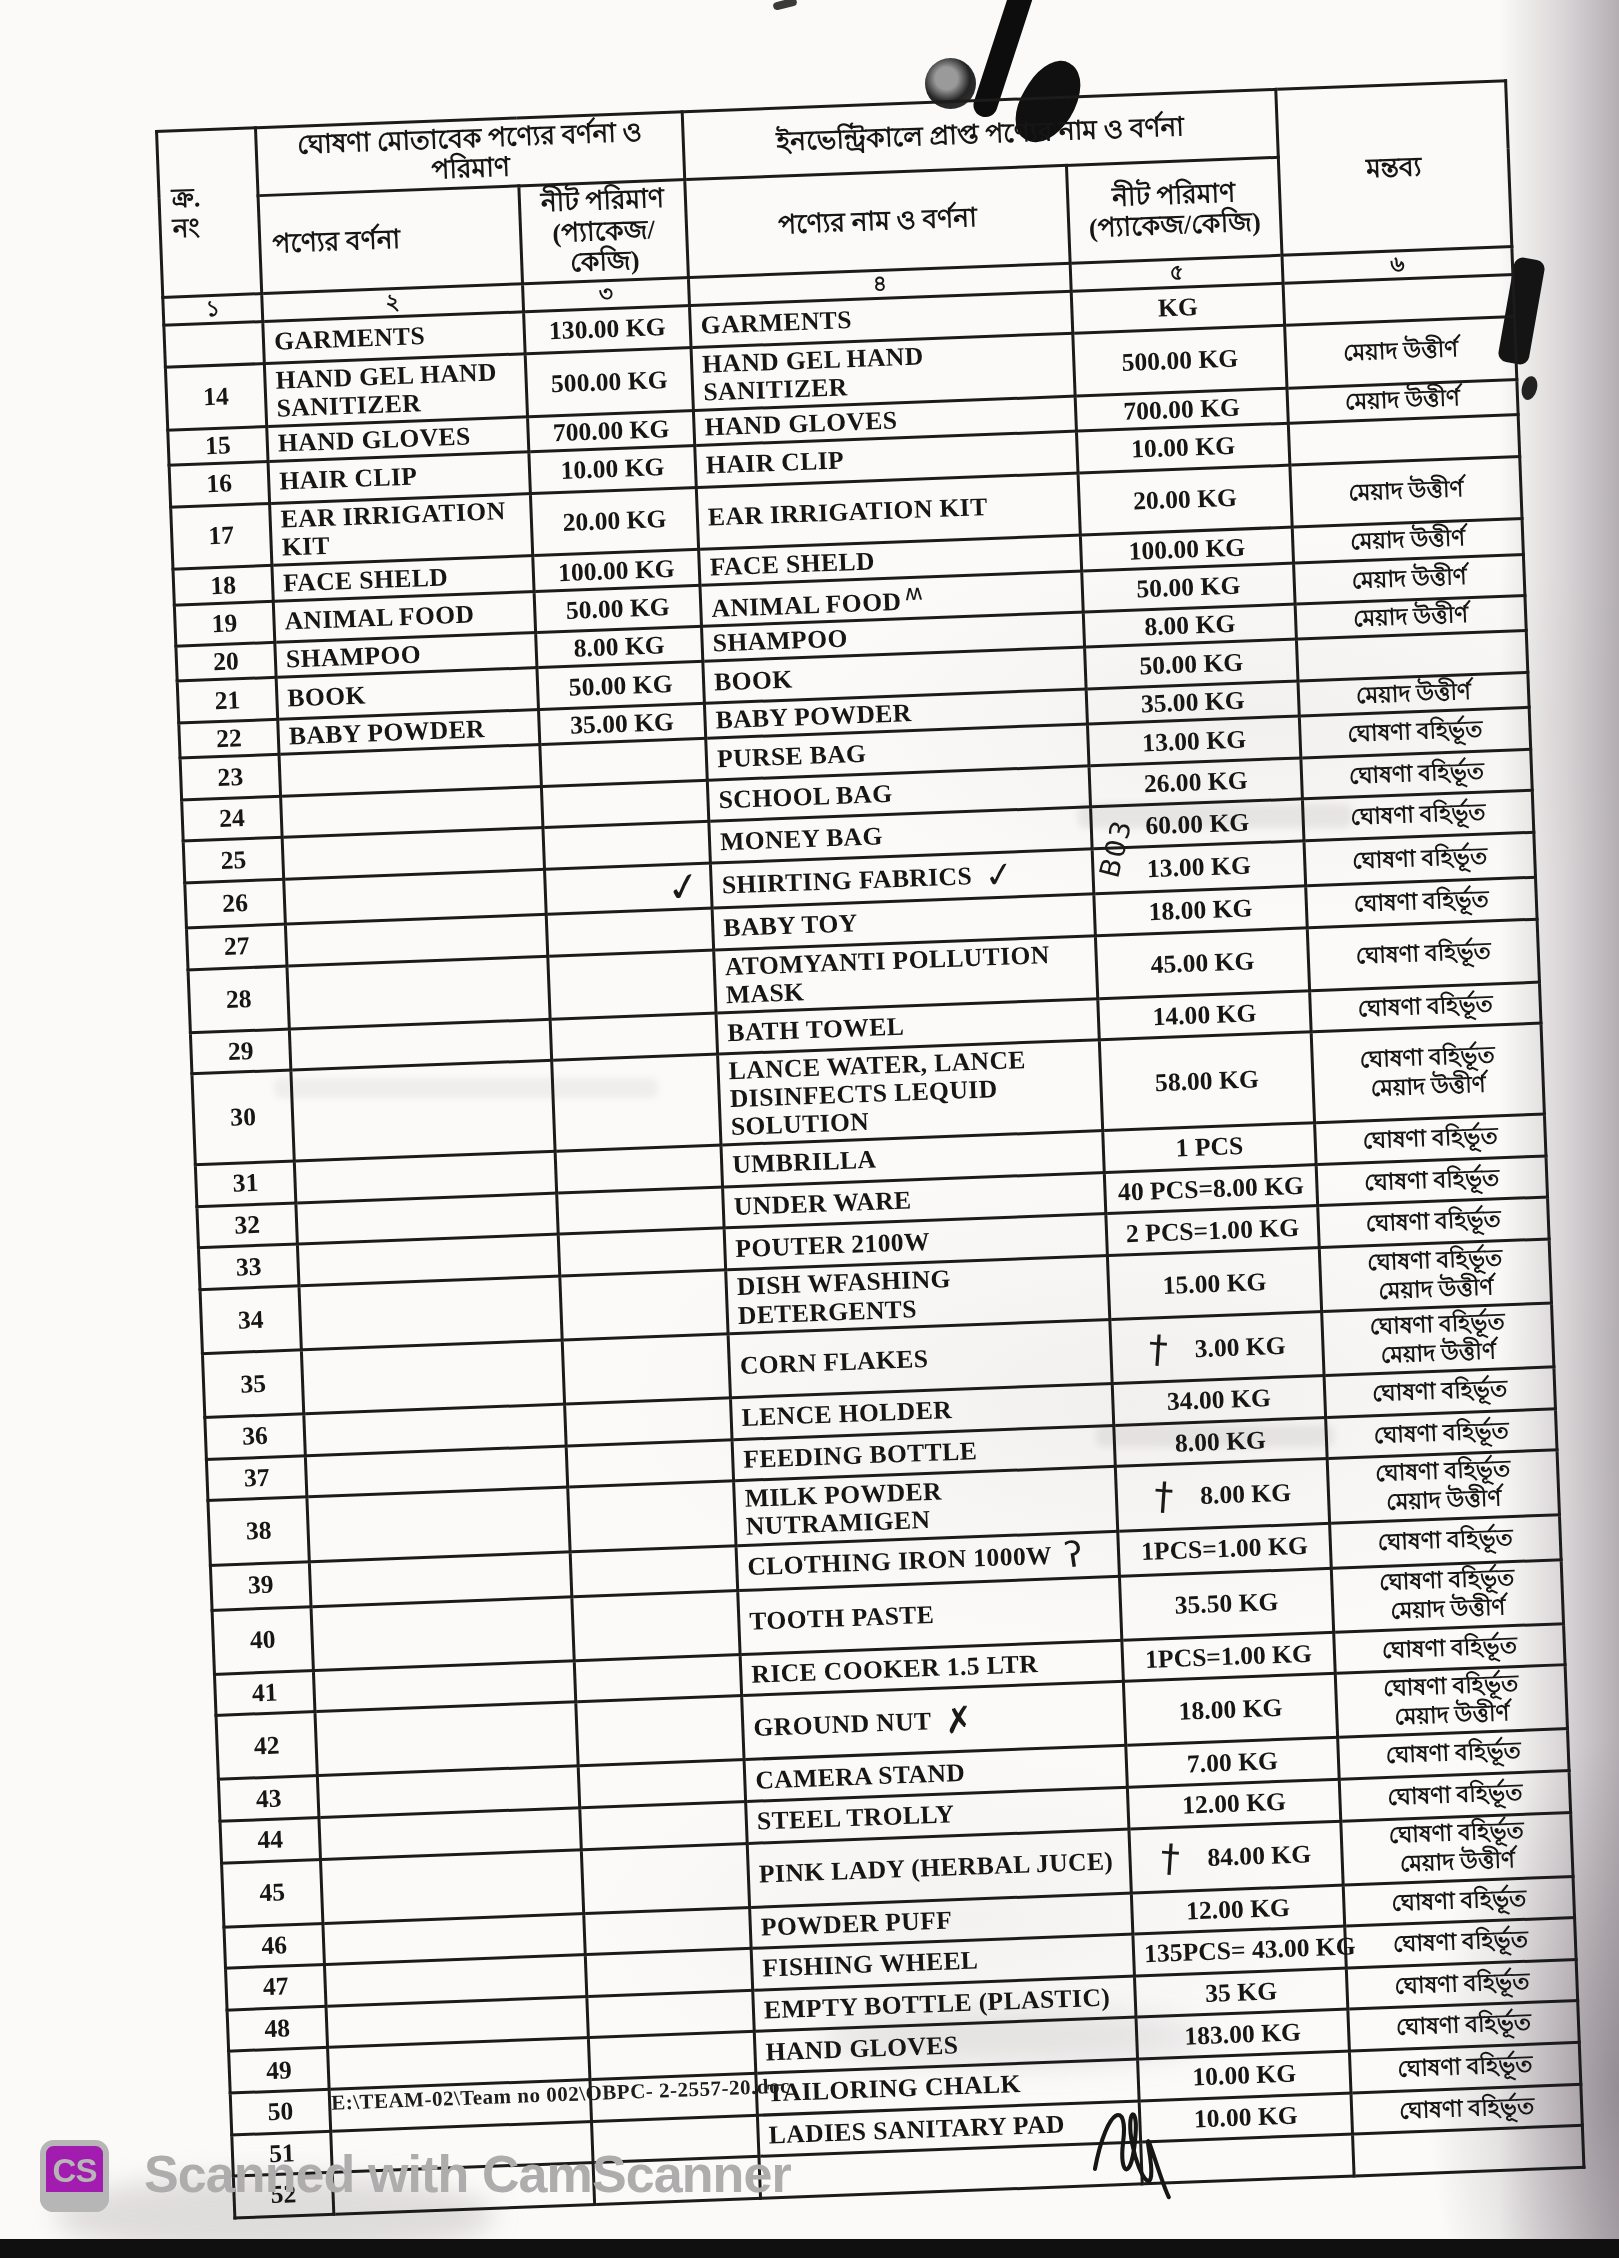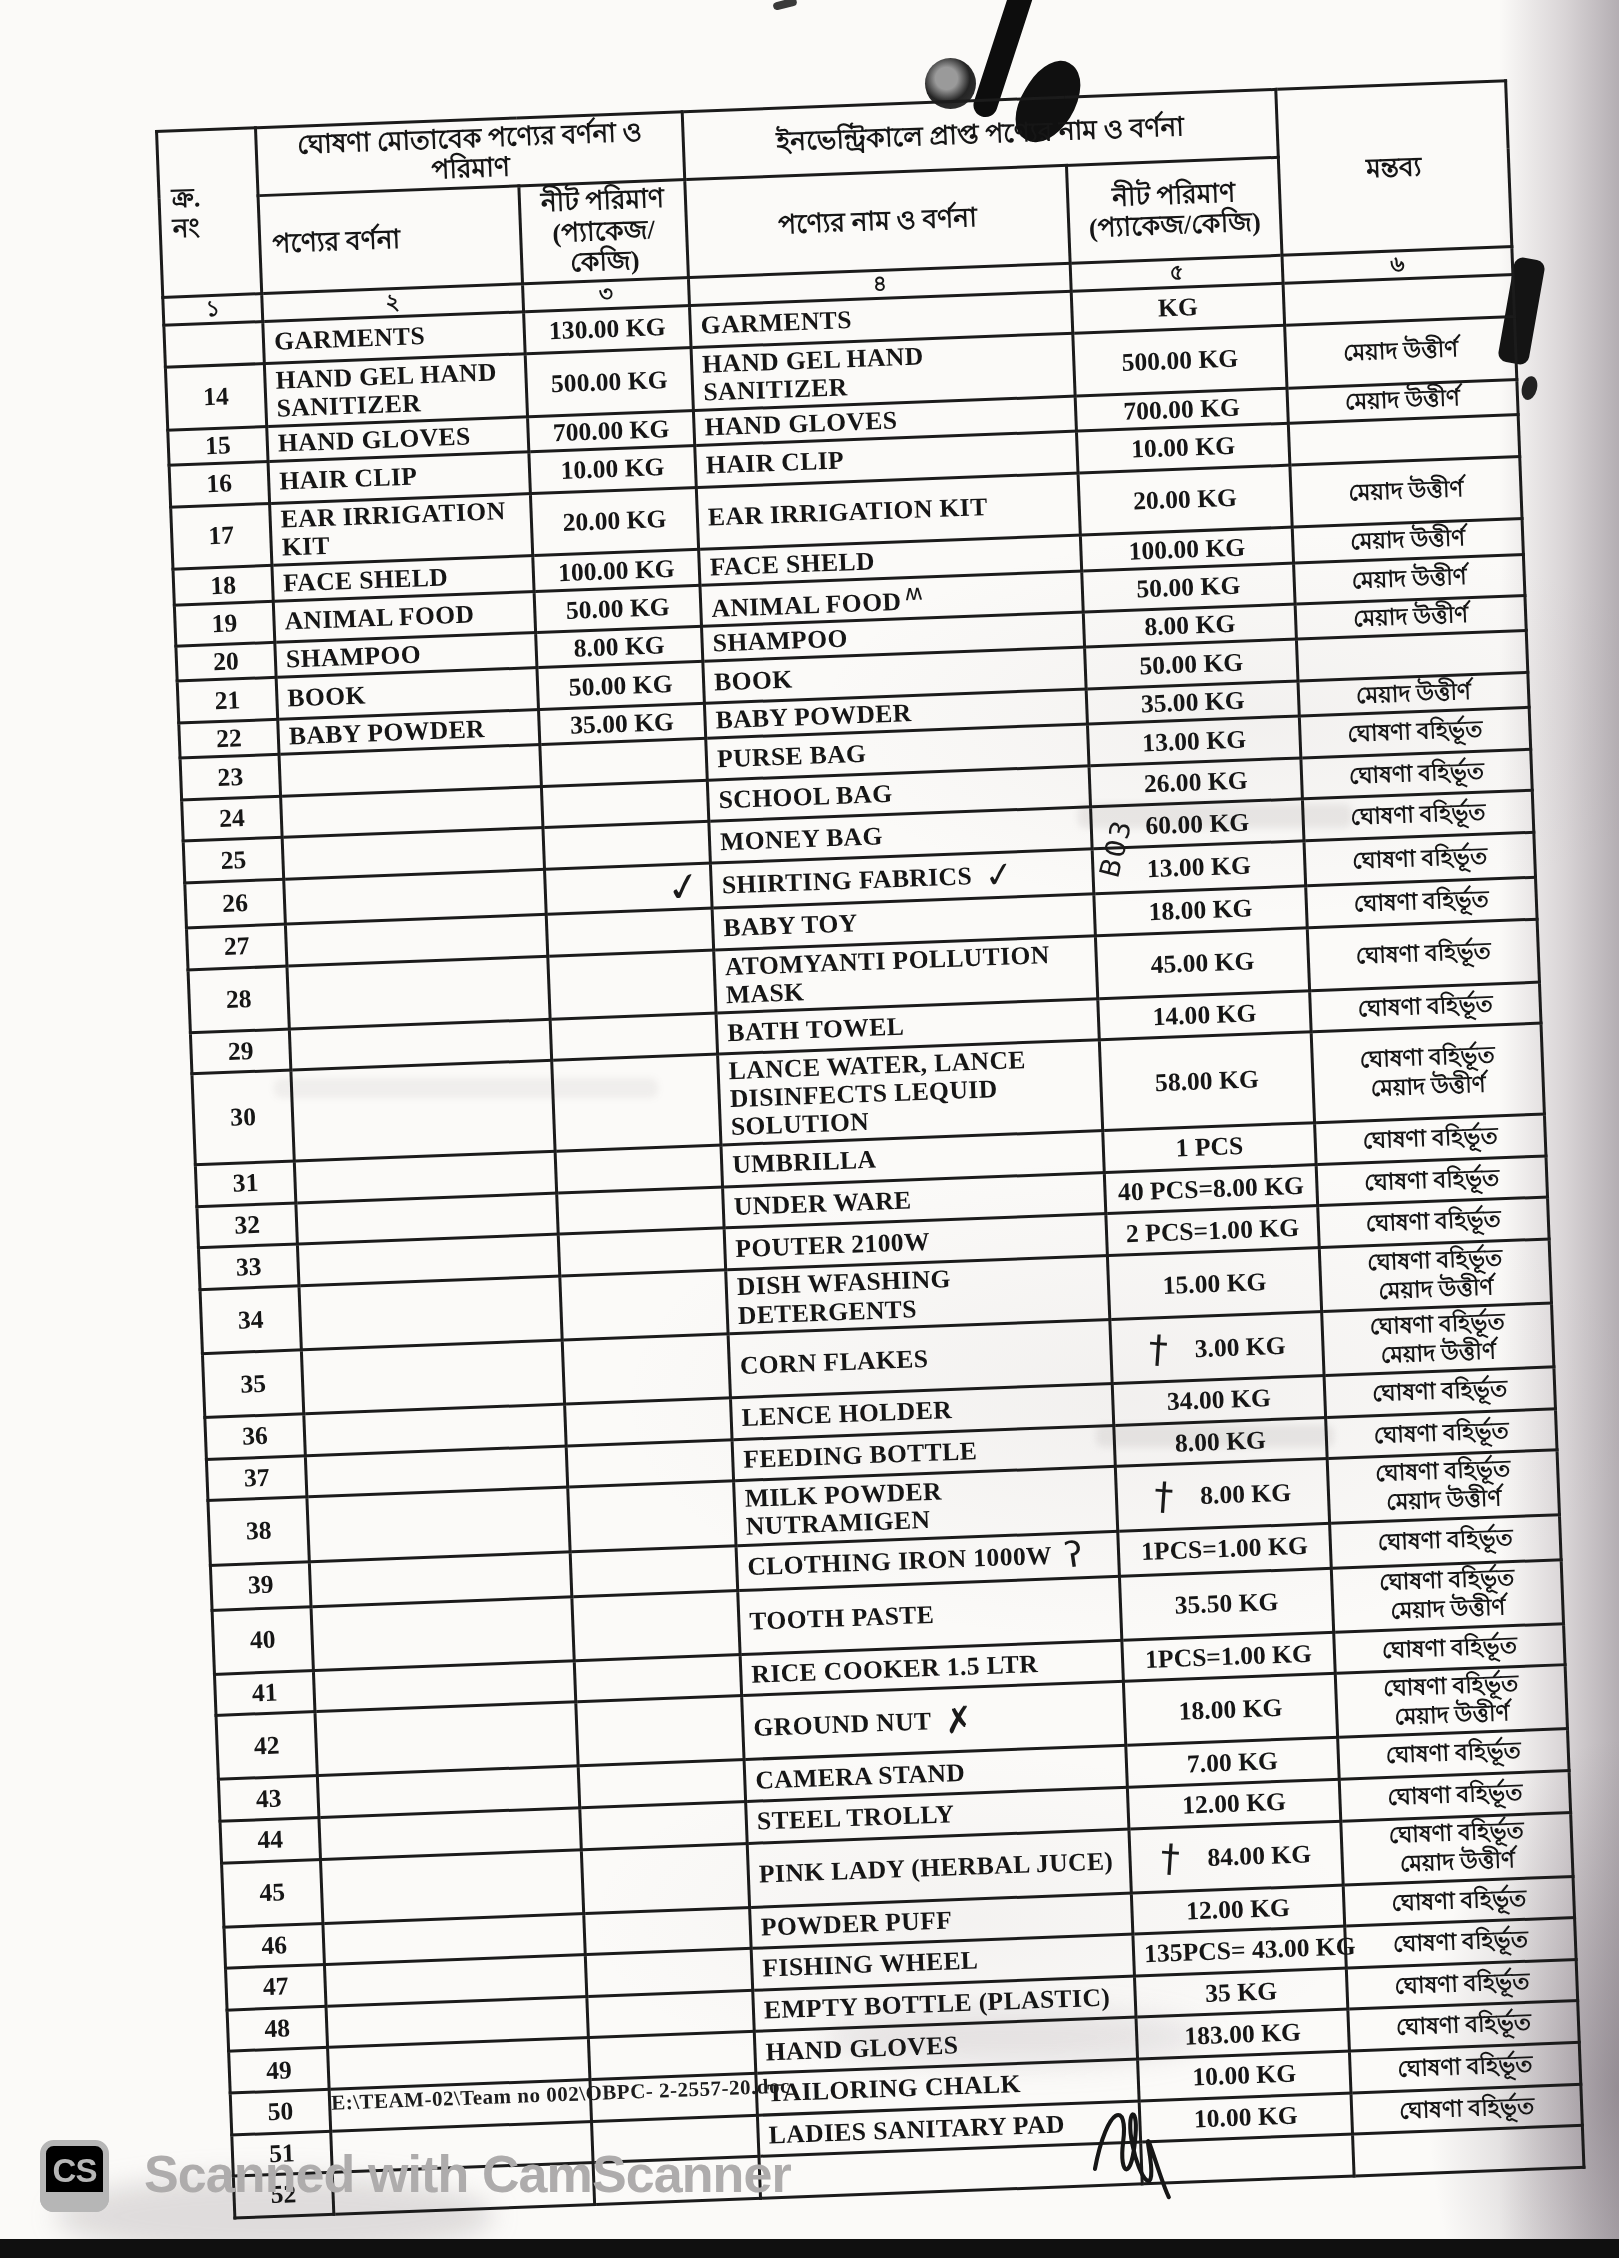--- a/index.html
+++ b/index.html
@@ -69,21 +69,21 @@
   .hw-b03{position:absolute;right:-55px;top:-16.4px;font-size:27.4px;display:inline-block;transform:rotate(-74deg);letter-spacing:1.8px;}
   .hw-dagger{font-size:38px;margin-right:27.4px;display:inline-block;transform:rotate(6deg);vertical-align:-3.7px;}
   .sig{position:absolute;right:-44px;top:-7.3px;z-index:3;}
   .footer-path{
     position:absolute;left:102px;top:1966px;
     font:700 21px "Liberation Serif",serif;color:#1d1d1d;letter-spacing:0.5px;
   }
   
   .cs-badge{
     position:absolute;left:40px;top:2140px;width:57px;height:60px;
-    border:6.4px solid #b6b6b6;border-radius:13.7px;background:#000000;
+    border:6.4px solid #b6b6b6;border-radius:13.7px;background:#a21caf;
   }
   .cs-badge .cs-txt{
     position:absolute;left:0;right:0;top:5.5px;text-align:center;
     font:800 33px "Liberation Sans",sans-serif;color:#b6b6b6;letter-spacing:-0.9px;
   }
   .cs-badge .cs-bed{
     position:absolute;left:-6.4px;right:-6.4px;bottom:-6.4px;height:20px;
     background:#b6b6b6;border-radius:0 0 13.7px 13.7px;
   }
   .cs-text{

